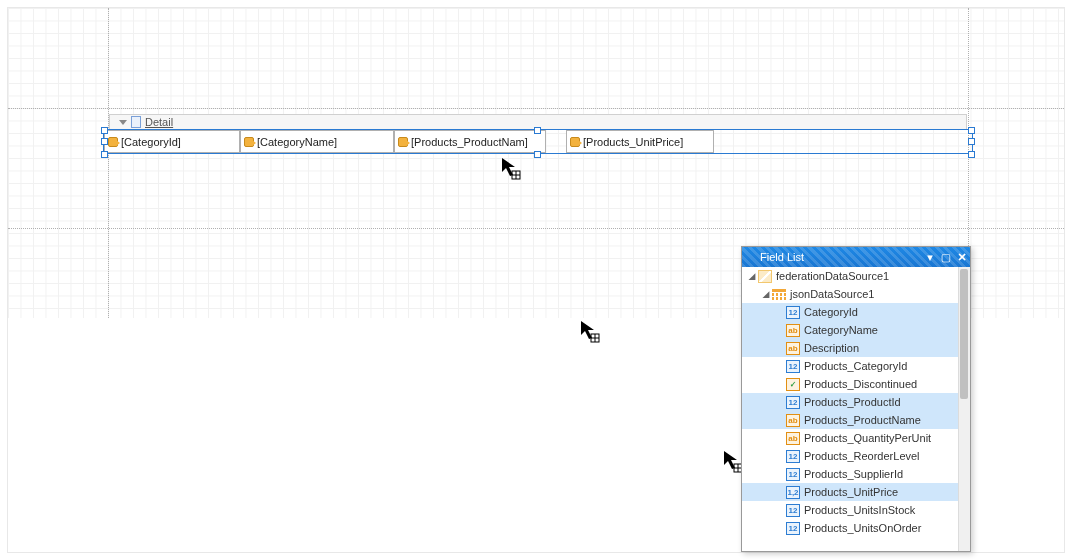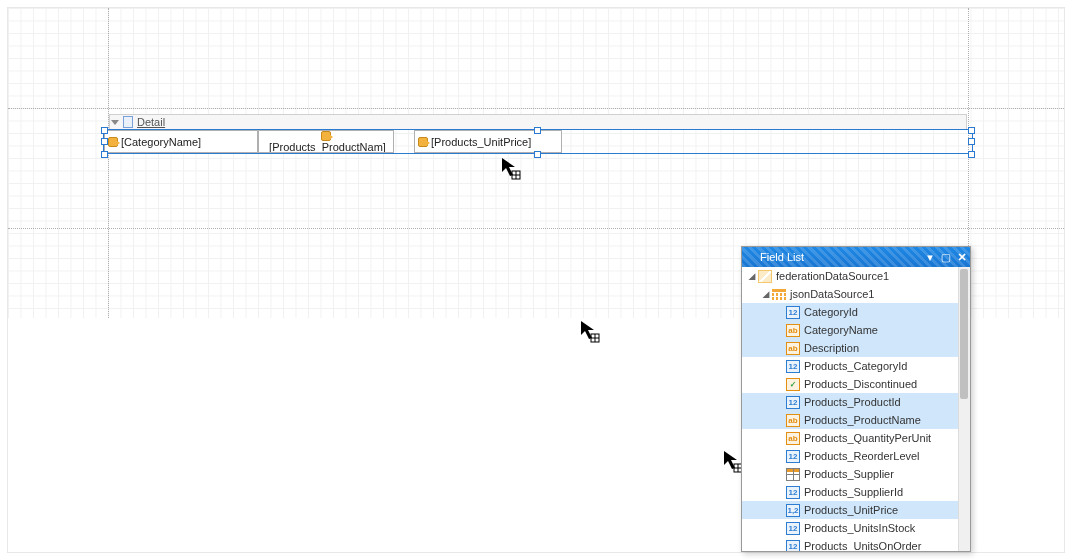--- a/index.html
+++ b/index.html
@@ -42,21 +42,21 @@
   
   .band-header {
     position: absolute;
     left: 101px; top: 106px;
     width: 858px; height: 16px;
     background: #f6f6f6;
     border: 1px solid #d0d0d0;
     display: flex;
     align-items: center;
     gap: 4px;
-    padding-left: 1px;
+    padding-left: 9px;
     font-size: 11px;
     color: #555;
     text-decoration: underline;
   }
   .band-header .tri {
     width:0;height:0;
     border-left:4px solid transparent;
     border-right:4px solid transparent;
     border-top:5px solid #888;
   }
@@ -236,25 +236,29 @@
   <div class="ruler-h rh2"></div>
 
   <div class="band-header">
     <span class="tri"></span>
     <span class="page-ico"></span>
     <span>Detail</span>
   </div>
 
   <div class="sel-outline"></div>
   <div class="detail-row" id="detail-row">
+      <div class="field-cell" style="width: 136px;">
+        <span class="tag-ico"></span>
+        <span>[CategoryId]</span>
+      </div>
       <div class="field-cell" style="width: 154px;">
         <span class="tag-ico"></span>
         <span>[CategoryName]</span>
       </div>
-      <div class="field-cell" style="width: 136px; flex-direction: column;">
+      <div class="field-cell" style="width: 152px;">
         <span class="tag-ico"></span>
         <span>[Products_ProductNam]</span>
       </div>
       <div class="field-cell" style="width: 148px; margin-left: 20px;">
         <span class="tag-ico"></span>
         <span>[Products_UnitPrice]</span>
       </div>
     </div>
 
   <div class="handle" style="left:93px;  top:119px;"></div>
@@ -375,26 +379,20 @@
           </div>
           <div class="tree-row">
             <span class="indent" style="width: 28px;"></span>
             <span class="expander"></span>
             <span class="ico ico-12">12</span>
             <span>Products_ReorderLevel</span>
           </div>
           <div class="tree-row">
             <span class="indent" style="width: 28px;"></span>
             <span class="expander"></span>
-            <span class="ico ico-tbl2"></span>
-            <span>Products_Supplier</span>
-          </div>
-          <div class="tree-row">
-            <span class="indent" style="width: 28px;"></span>
-            <span class="expander"></span>
             <span class="ico ico-12">12</span>
             <span>Products_SupplierId</span>
           </div>
           <div class="tree-row selected">
             <span class="indent" style="width: 28px;"></span>
             <span class="expander"></span>
             <span class="ico ico-12c">1,2</span>
             <span>Products_UnitPrice</span>
           </div>
           <div class="tree-row">

